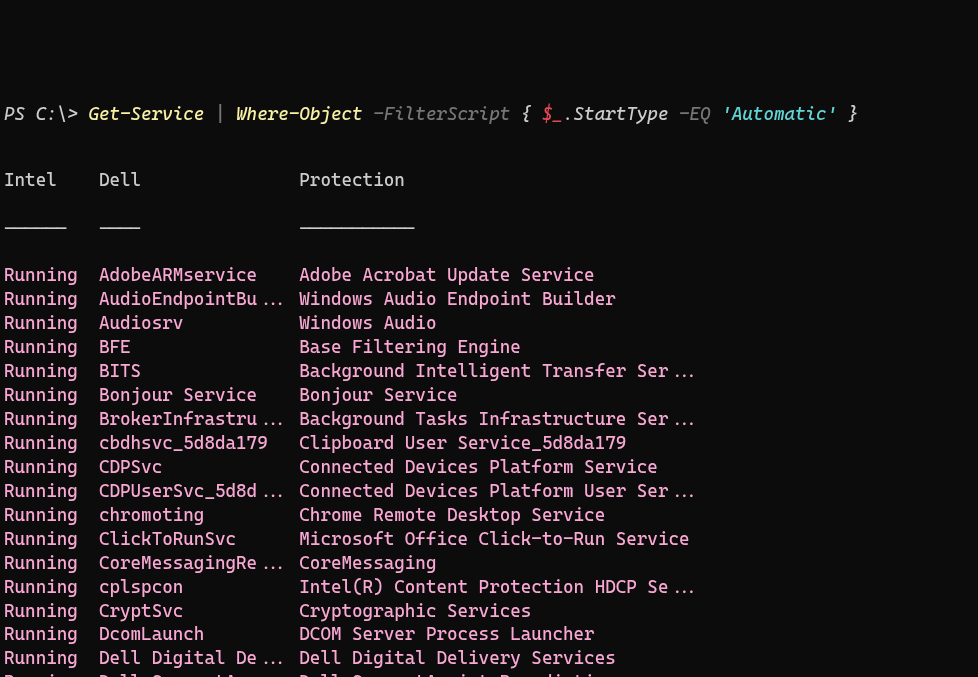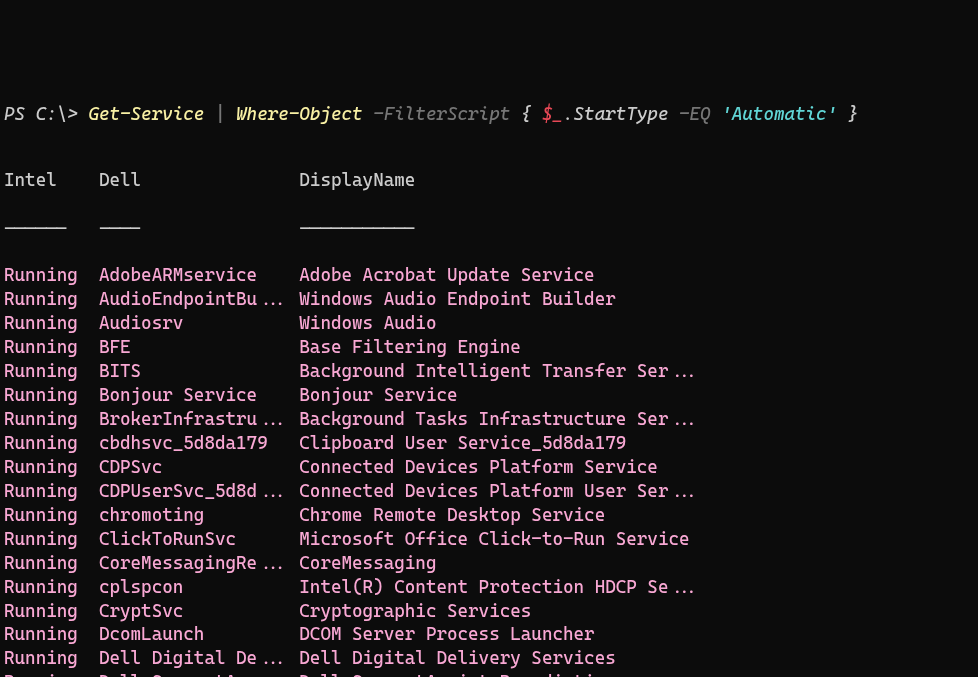--- a/index.html
+++ b/index.html
@@ -61,18 +61,18 @@
     .col-display {
       display: inline-block;
     }
   </style>
 </head>
 <body>
 
 
 
 <div class="prompt-line"><span class="prompt-prefix">PS C:\&gt; </span><span class="cmd-yellow">Get-Service</span><span class="cmd-gray"> | </span><span class="cmd-yellow">Where-Object</span><span class="cmd-gray"> -FilterScript </span><span class="cmd-white">{ </span><span class="cmd-red">$_</span><span class="cmd-white">.</span><span class="cmd-white">StartType</span><span class="cmd-gray"> -EQ </span><span class="cmd-cyan">'Automatic'</span><span class="cmd-white"> }</span></div>
-<div class="header-row"><span class="col-status">Intel</span><span class="col-name">Dell</span><span class="col-display">DisplayName</span></div>
+<div class="header-row"><span class="col-status">Intel</span><span class="col-name">Dell</span><span class="col-display">Protection</span></div>
 <div class="divider-row"><span class="col-status">------</span><span class="col-name">----</span><span class="col-display">-----------</span></div>
 <div id="rows-container"><div class="data-row"><span class="col-status">Running</span><span class="col-name">AdobeARMservice</span><span class="col-display">Adobe Acrobat Update Service</span></div><div class="data-row"><span class="col-status">Running</span><span class="col-name">AudioEndpointBu...</span><span class="col-display">Windows Audio Endpoint Builder</span></div><div class="data-row"><span class="col-status">Running</span><span class="col-name">Audiosrv</span><span class="col-display">Windows Audio</span></div><div class="data-row"><span class="col-status">Running</span><span class="col-name">BFE</span><span class="col-display">Base Filtering Engine</span></div><div class="data-row"><span class="col-status">Running</span><span class="col-name">BITS</span><span class="col-display">Background Intelligent Transfer Ser...</span></div><div class="data-row"><span class="col-status">Running</span><span class="col-name">Bonjour Service</span><span class="col-display">Bonjour Service</span></div><div class="data-row"><span class="col-status">Running</span><span class="col-name">BrokerInfrastru...</span><span class="col-display">Background Tasks Infrastructure Ser...</span></div><div class="data-row"><span class="col-status">Running</span><span class="col-name">cbdhsvc_5d8da179</span><span class="col-display">Clipboard User Service_5d8da179</span></div><div class="data-row"><span class="col-status">Running</span><span class="col-name">CDPSvc</span><span class="col-display">Connected Devices Platform Service</span></div><div class="data-row"><span class="col-status">Running</span><span class="col-name">CDPUserSvc_5d8d...</span><span class="col-display">Connected Devices Platform User Ser...</span></div><div class="data-row"><span class="col-status">Running</span><span class="col-name">chromoting</span><span class="col-display">Chrome Remote Desktop Service</span></div><div class="data-row"><span class="col-status">Running</span><span class="col-name">ClickToRunSvc</span><span class="col-display">Microsoft Office Click-to-Run Service</span></div><div class="data-row"><span class="col-status">Running</span><span class="col-name">CoreMessagingRe...</span><span class="col-display">CoreMessaging</span></div><div class="data-row"><span class="col-status">Running</span><span class="col-name">cplspcon</span><span class="col-display">Intel(R) Content Protection HDCP Se...</span></div><div class="data-row"><span class="col-status">Running</span><span class="col-name">CryptSvc</span><span class="col-display">Cryptographic Services</span></div><div class="data-row"><span class="col-status">Running</span><span class="col-name">DcomLaunch</span><span class="col-display">DCOM Server Process Launcher</span></div><div class="data-row"><span class="col-status">Running</span><span class="col-name">Dell Digital De...</span><span class="col-display">Dell Digital Delivery Services</span></div><div class="data-row"><span class="col-status">Running</span><span class="col-name">Dell SupportAss...</span><span class="col-display">Dell SupportAssist Remediation</span></div></div>
 
 
 
 
 </body></html>

